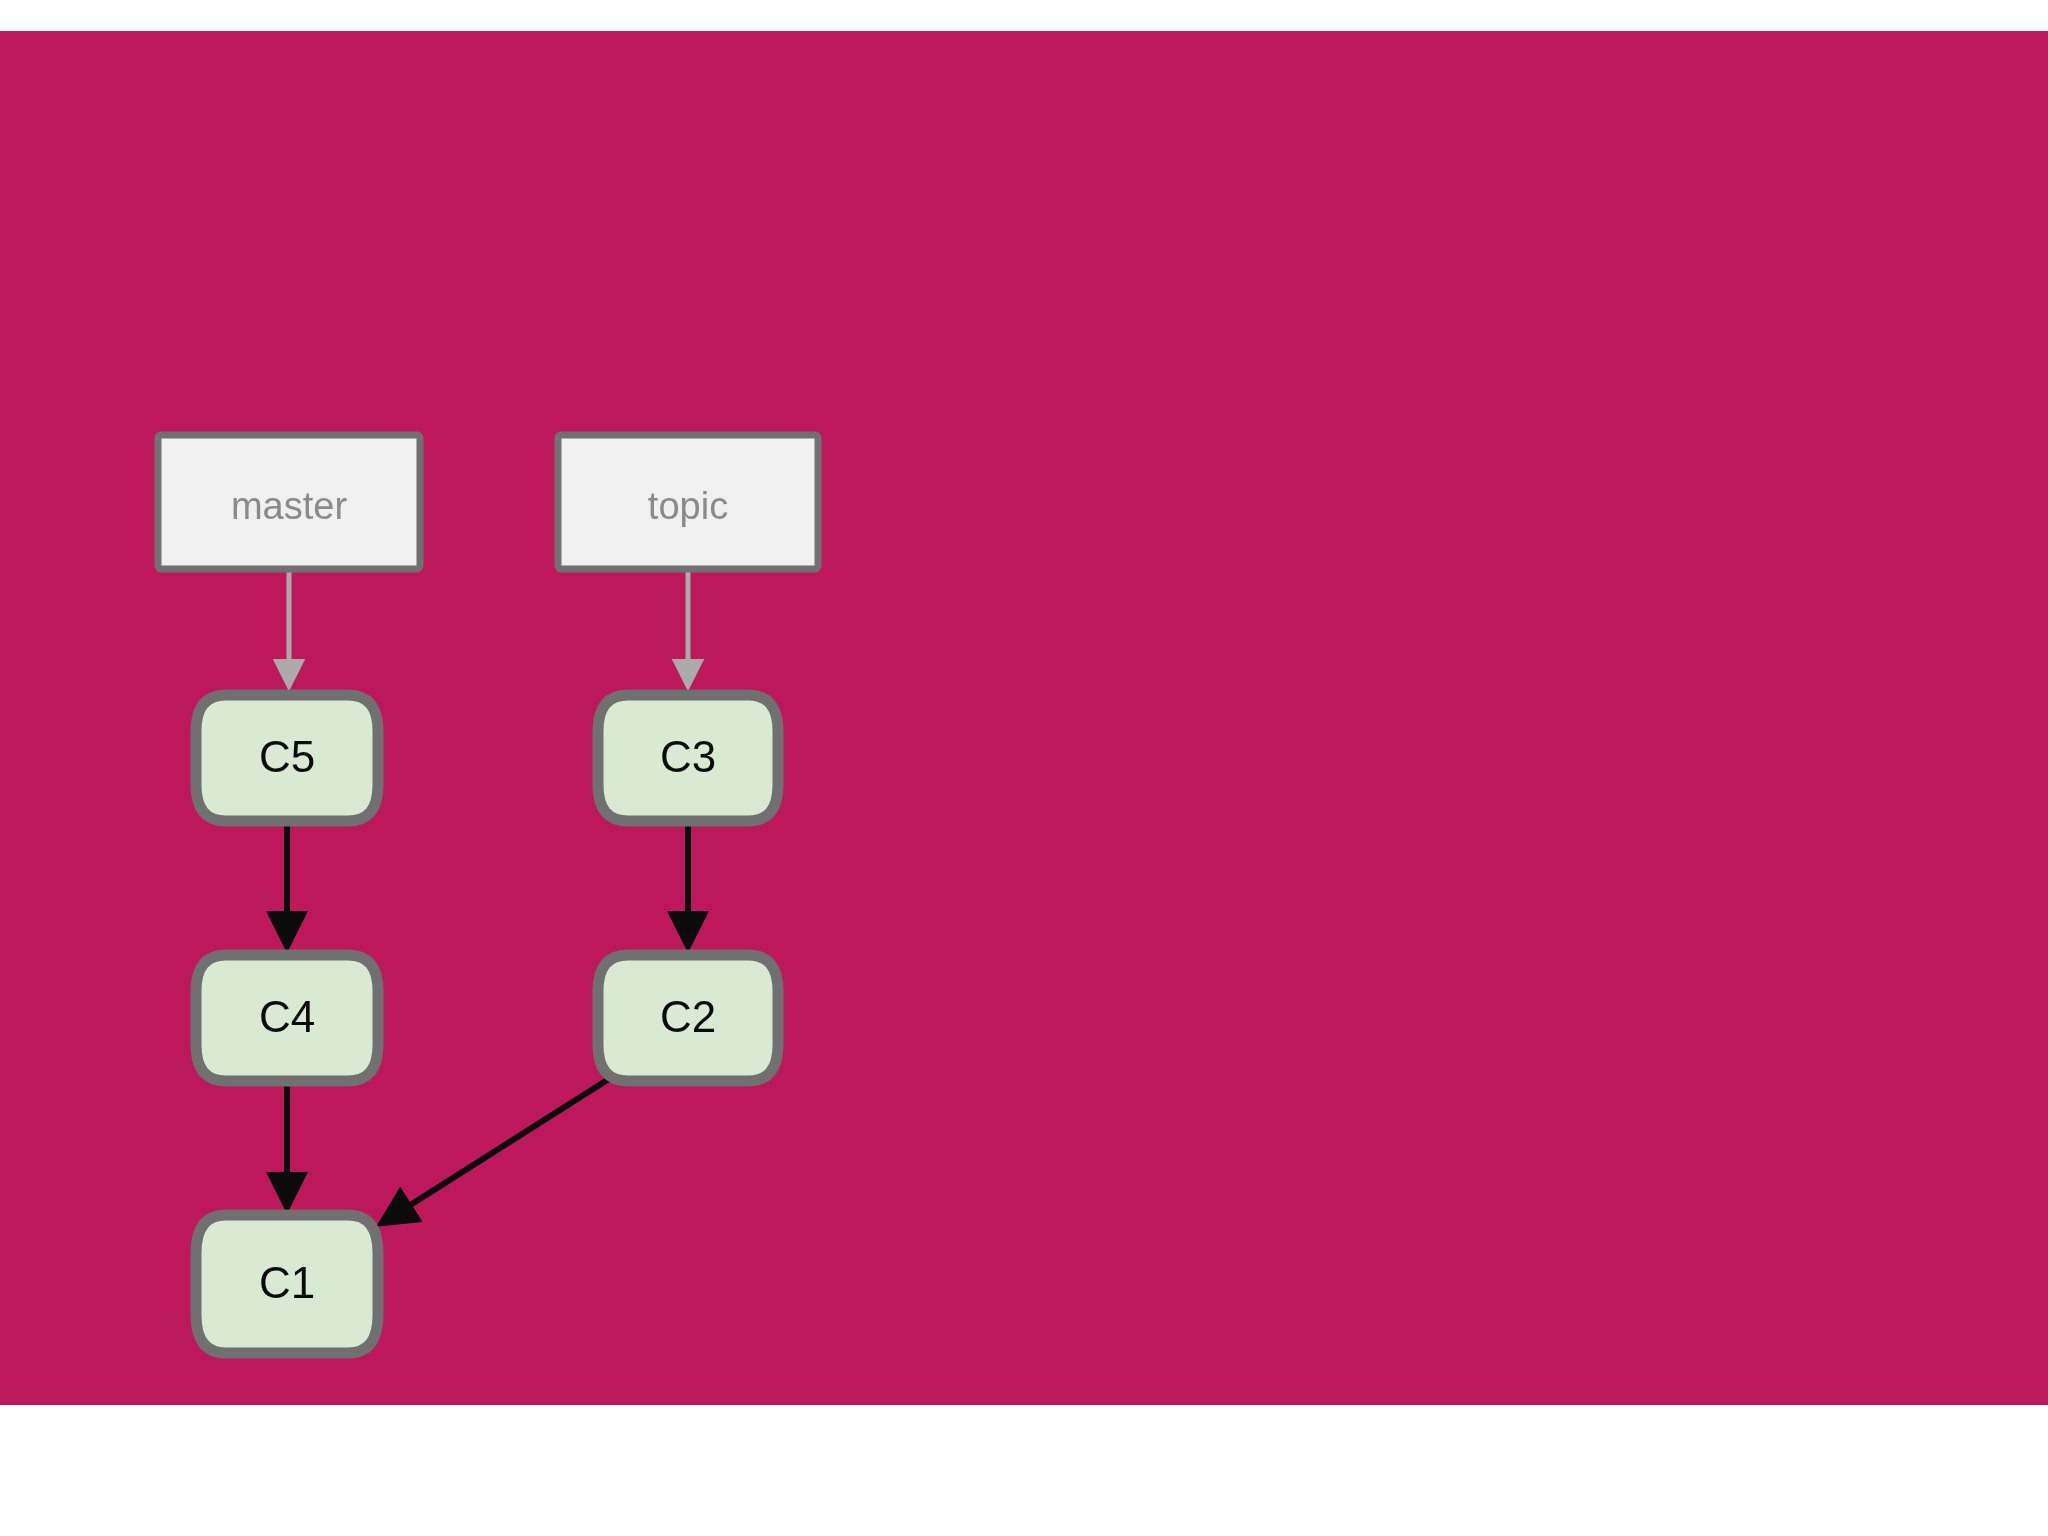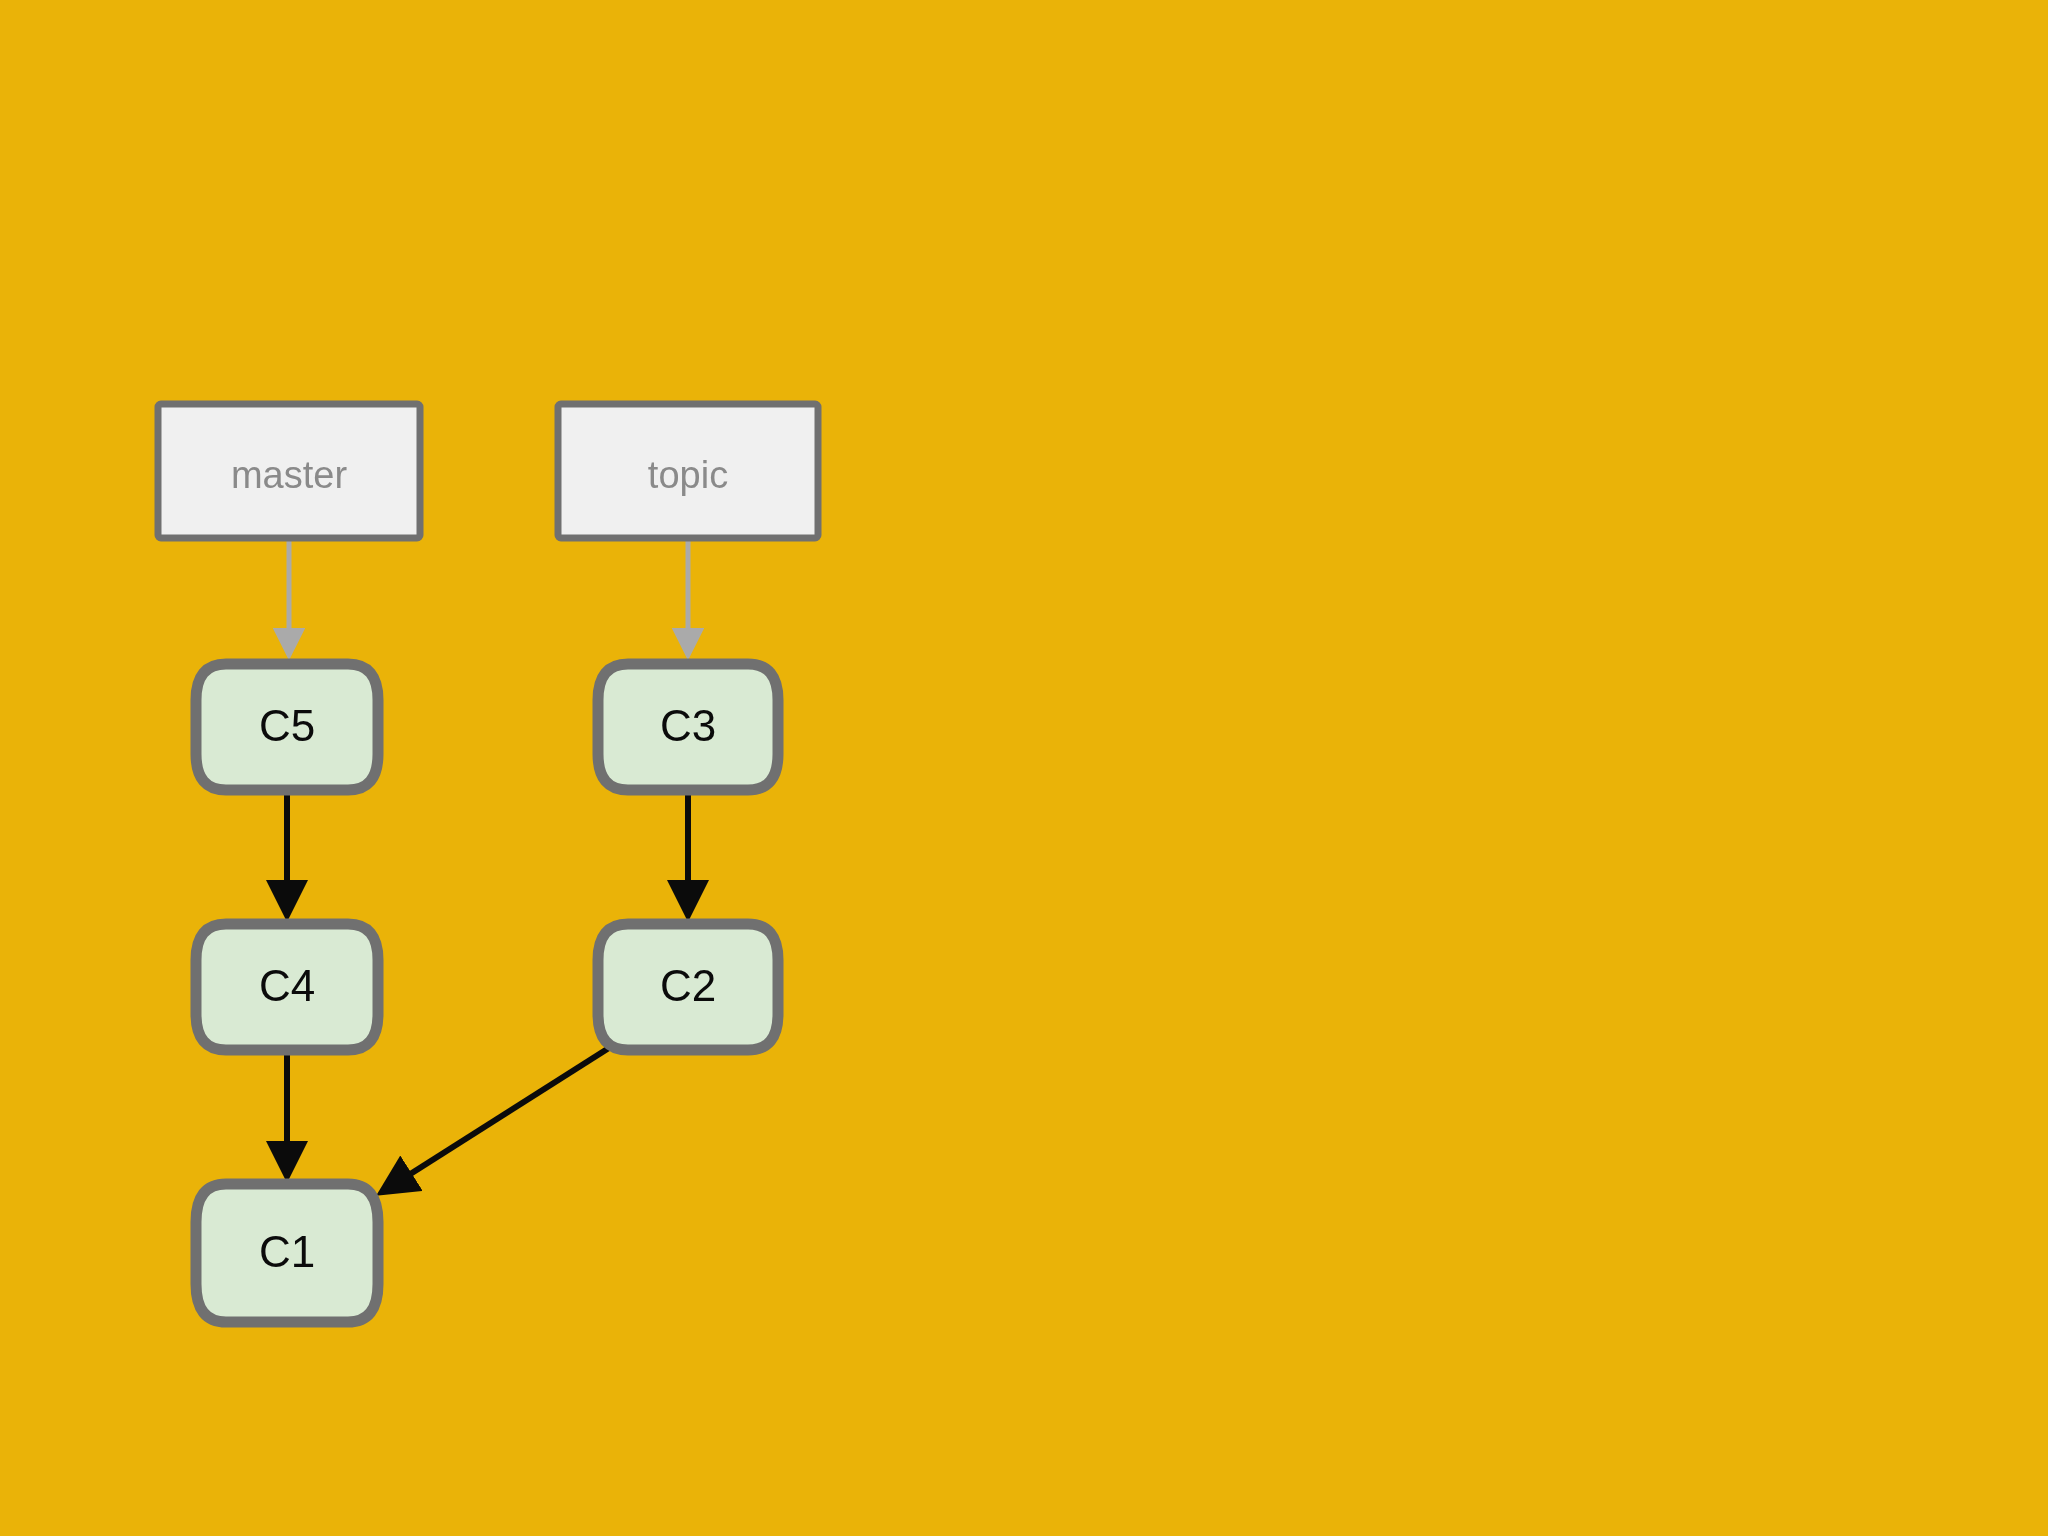--- a/index.html
+++ b/index.html
@@ -7,23 +7,24 @@
     margin: 0;
     padding: 0;
     background: #ffffff;
   }
   body {
     font-family: "Liberation Sans", sans-serif;
   }
   #canvas {
     position: relative;
     width: 2048px;
-    height: 1536px;
-    background: #eab308;
+    height: 1374px;
+    background: #be185d;
     overflow: hidden;
+    margin-top: 31px;
   }
   #graph-svg {
     position: absolute;
     top: 0;
     left: 0;
     width: 2048px;
     height: 1536px;
     display: block;
   }
   .branch-label-text {

